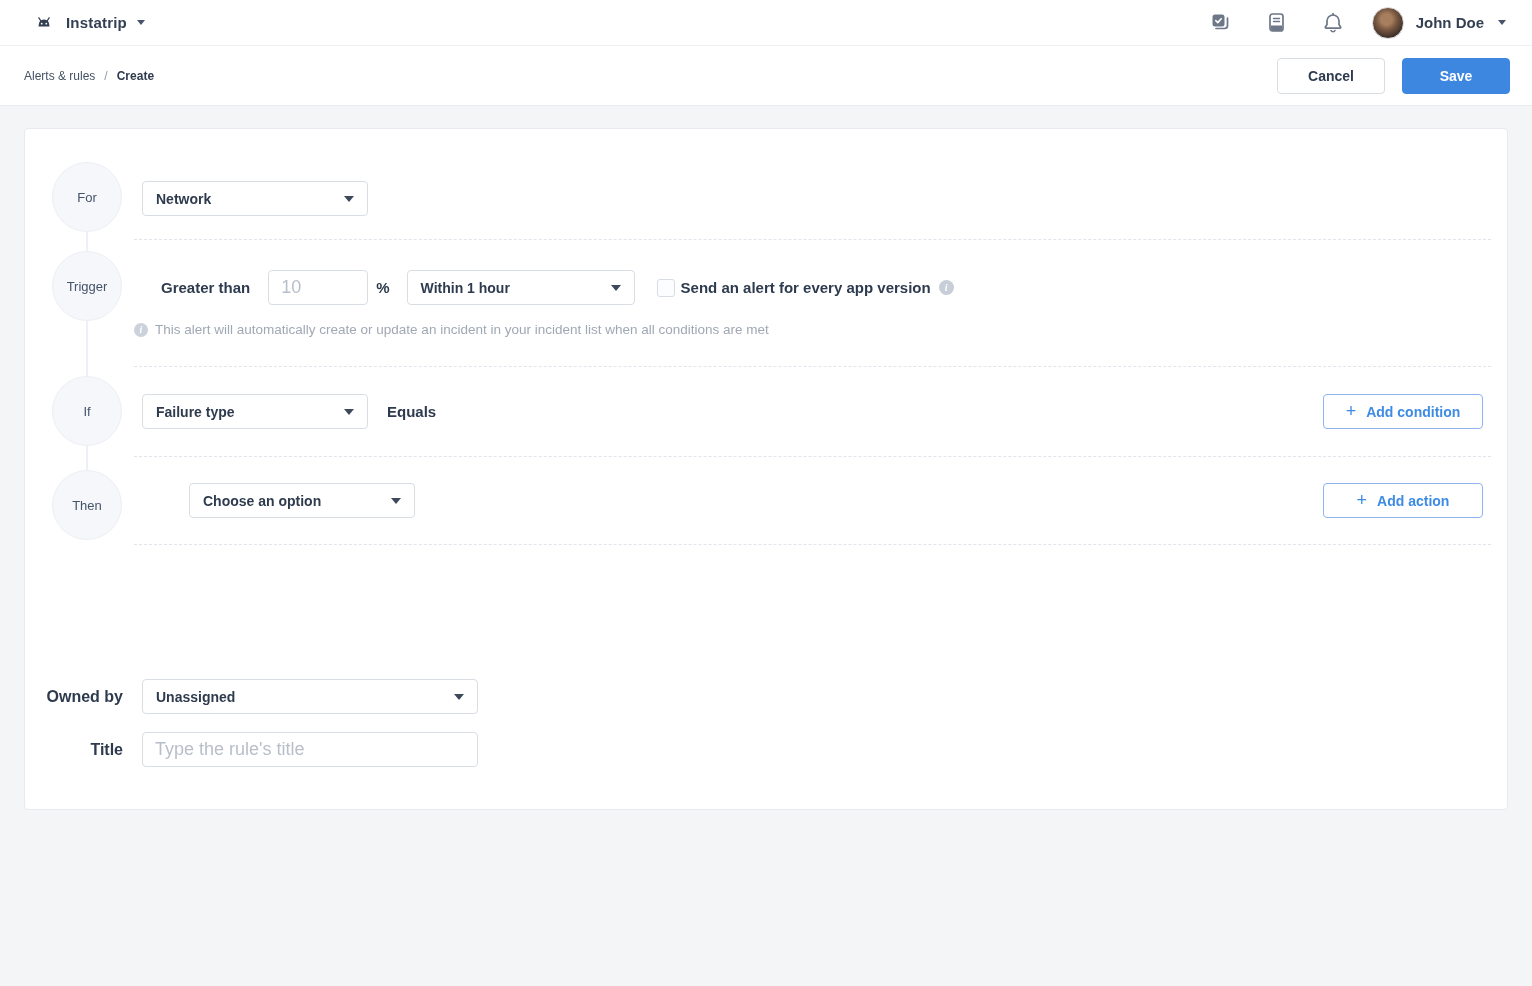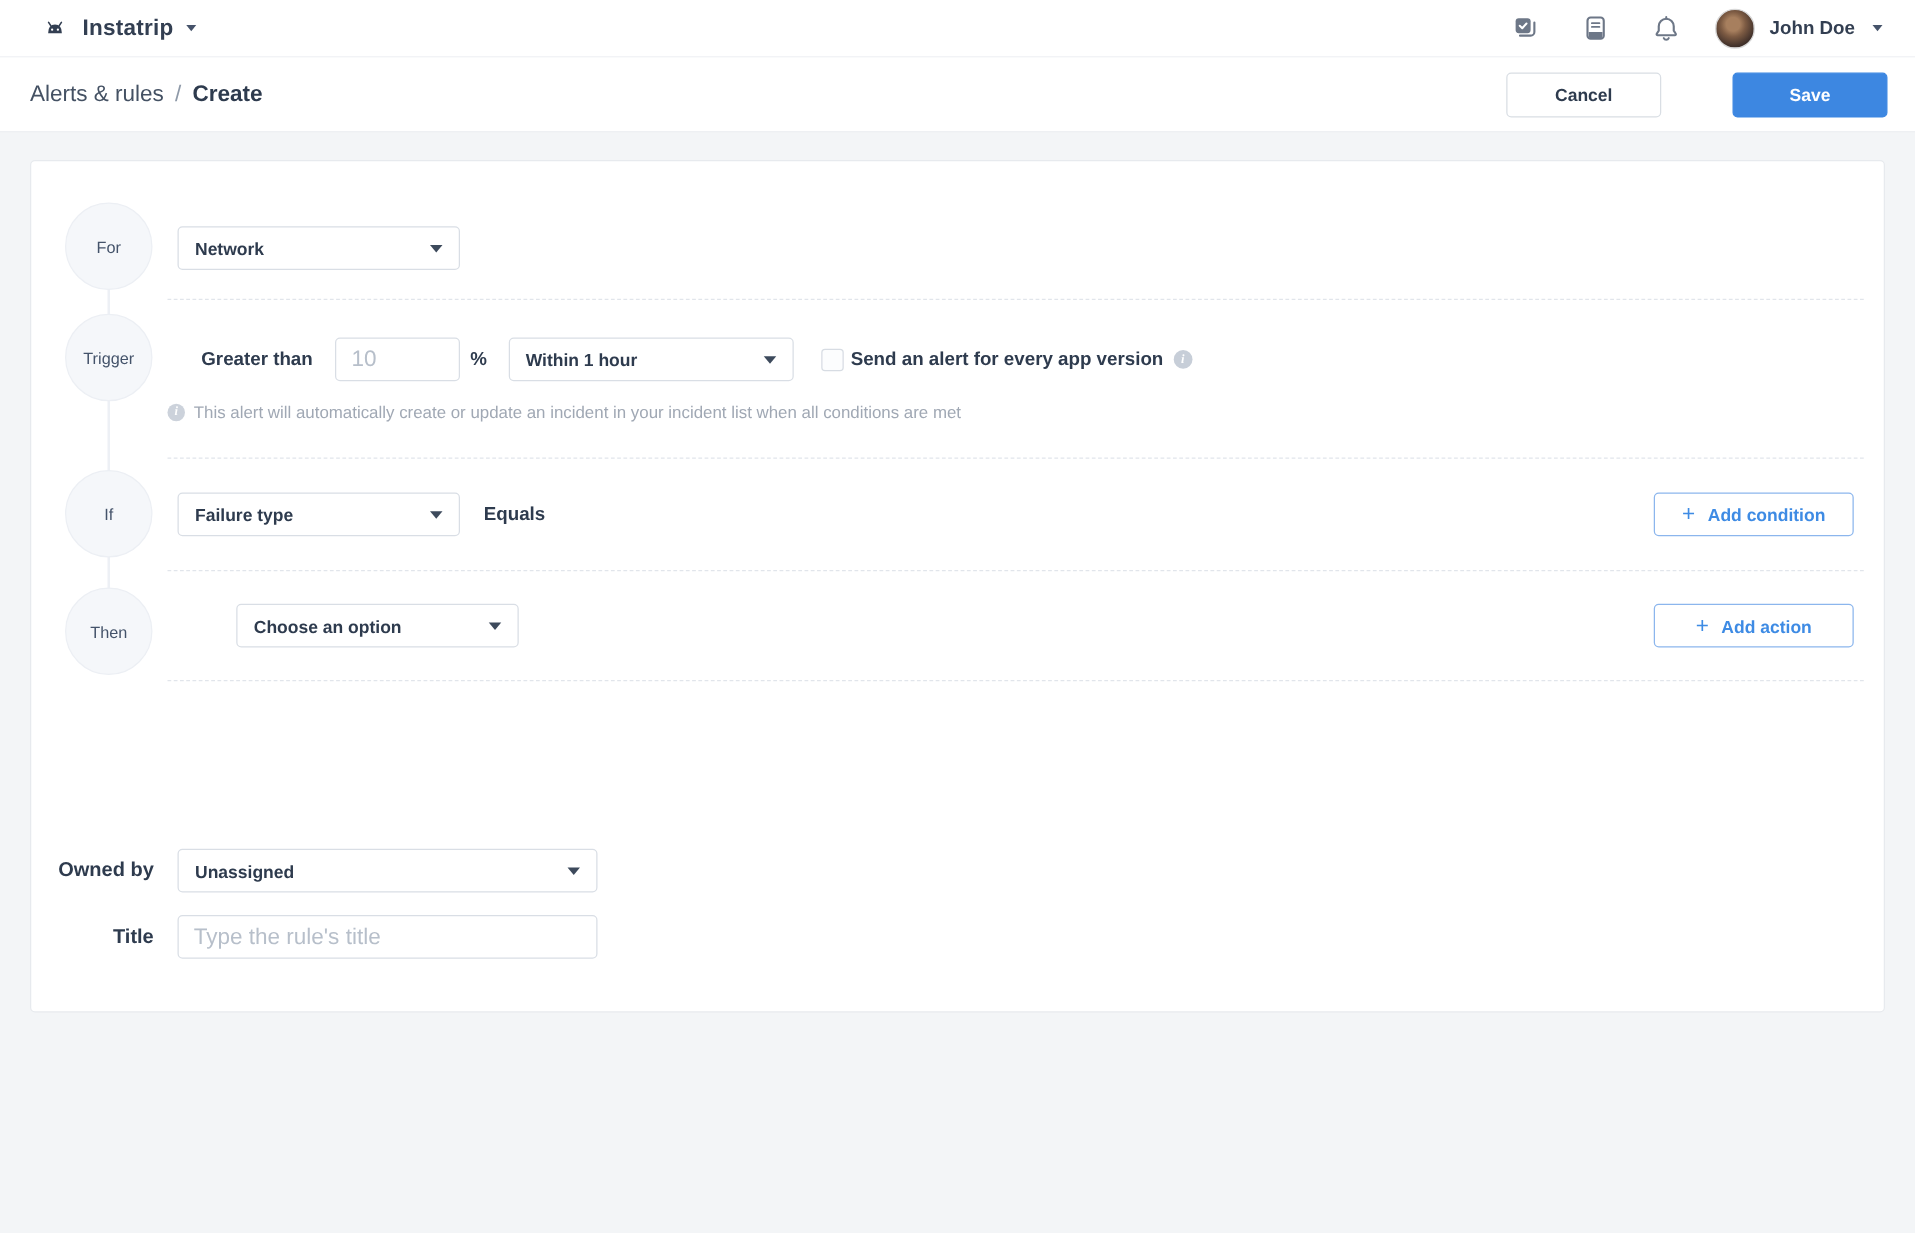--- a/index.html
+++ b/index.html
@@ -10,51 +10,50 @@
     color: #2e3b4e;
   }
 
   
   .topbar {
     height: 46px; background: #fff; border-bottom: 1px solid #eef0f3;
     display: flex; align-items: center; justify-content: space-between;
     padding: 0 26px 0 32px;
   }
   .topbar-left { display: flex; align-items: center; gap: 10px; cursor: pointer; }
-  .app-name { font-size: 18px; font-weight: bold; color: #333f52; letter-spacing: .2px; }
+  .app-name { font-size: 15px; font-weight: bold; color: #333f52; letter-spacing: .2px; }
   .caret {
     width: 0; height: 0; border-left: 5px solid transparent; border-right: 5px solid transparent;
     border-top: 6px solid #46536a; display: inline-block;
   }
   .caret.small { border-left-width: 4px; border-right-width: 4px; border-top-width: 5px; }
   .topbar-right { display: flex; align-items: center; }
   .icon-btn { width: 22px; height: 22px; margin-left: 34px; display: flex; align-items: center; justify-content: center; cursor: pointer; }
   .avatar {
     width: 32px; height: 32px; border-radius: 50%; margin-left: 28px;
     background: radial-gradient(circle at 45% 38%, #a77f5e 0 22%, #7d5b43 40%, #43322b 70%, #201a18 100%);
     border: 1px solid #d8d8d8;
   }
   .user-name { font-size: 15px; font-weight: bold; color: #333f52; margin: 0 14px 0 12px; }
 
   
   .page-header {
     height: 60px; background: #fff; border-bottom: 1px solid #e9ecf0;
     display: flex; align-items: center; justify-content: space-between;
     padding: 0 22px 0 24px;
   }
-  .breadcrumb { font-size: 18px; display: flex; align-items: center; gap: 9px; }
+  .breadcrumb { font-size: 12px; display: flex; align-items: center; gap: 9px; }
   .crumb-parent { color: #445163; cursor: pointer; }
   .crumb-sep { color: #8e99a8; }
   .crumb-current { color: #2e3b4e; font-weight: bold; }
   .header-actions { display: flex; gap: 17px; }
   .btn {
-    width: 124px; height: 36px; border-radius: 4px; font-size: 14px; font-weight: bold;
+    width: 108px; height: 36px; border-radius: 4px; font-size: 14px; font-weight: bold;
     display: flex; align-items: center; justify-content: center; cursor: pointer;
     font-family: "Liberation Sans", sans-serif;
-    margin-left: 40px;
   }
   .btn-secondary { background: #fff; border: 1px solid #d9dee4; color: #2e3b4e; }
   .btn-primary { background: #3d87e1; border: 1px solid #3d87e1; color: #fff; }
 
   
   .content { padding: 22px 24px 0 24px; }
   .card {
     position: relative; height: 682px; background: #fff;
     border: 1px solid #e7eaee; border-radius: 4px;
   }

